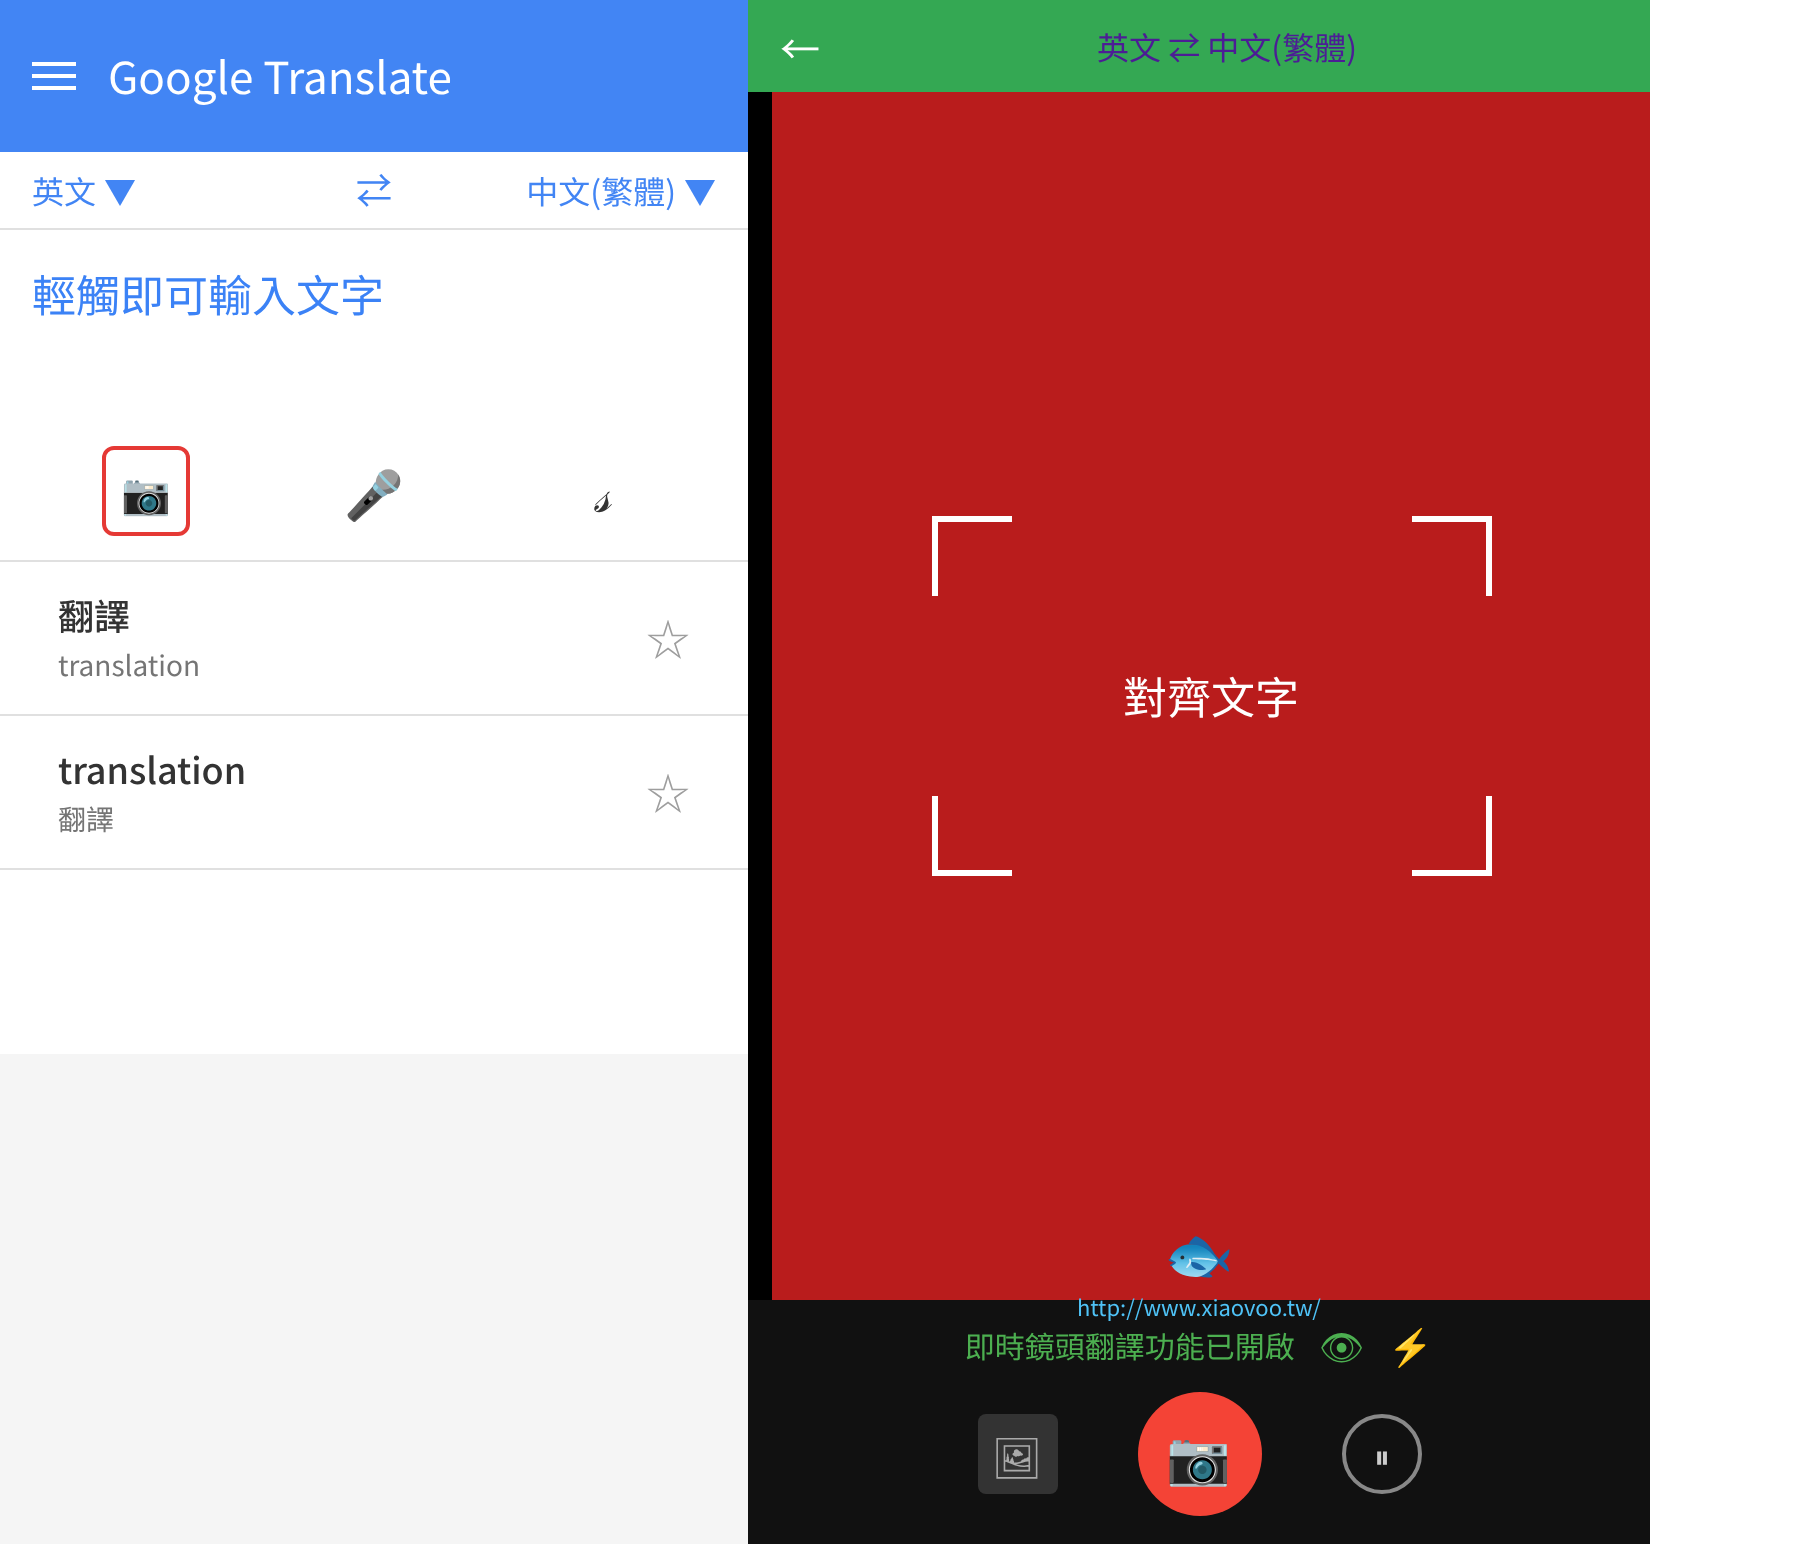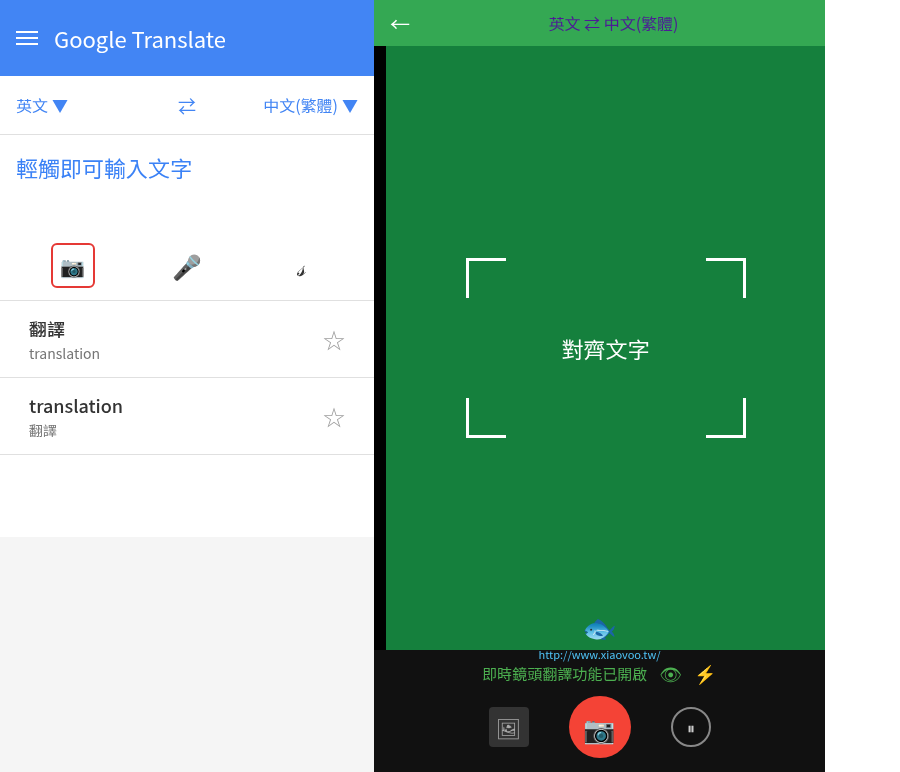--- a/index.html
+++ b/index.html
@@ -49,21 +49,21 @@
     .app-title {
       color: white;
       font-size: 22px;
       font-weight: 400;
     }
 
     .lang-bar {
       background: white;
       display: flex;
       align-items: center;
-      padding: 16px 16px;
+      padding: 6px 16px;
       border-bottom: 1px solid #e0e0e0;
       flex-shrink: 0;
     }
 
     .lang-btn {
       color: #4285f4;
       font-size: 16px;
       cursor: pointer;
       display: flex;
       align-items: center;
@@ -204,21 +204,21 @@
 
     .right-lang-label {
       color: #4c1d95;
       font-size: 16px;
       flex: 1;
       text-align: center;
     }
 
     .camera-viewfinder {
       flex: 1;
-      background: #15803d;
+      background: #b91c1c;
       display: flex;
       align-items: center;
       justify-content: center;
       position: relative;
       margin-left: 12px;
     }
 
     .bracket-container {
       position: relative;
       width: 280px;

